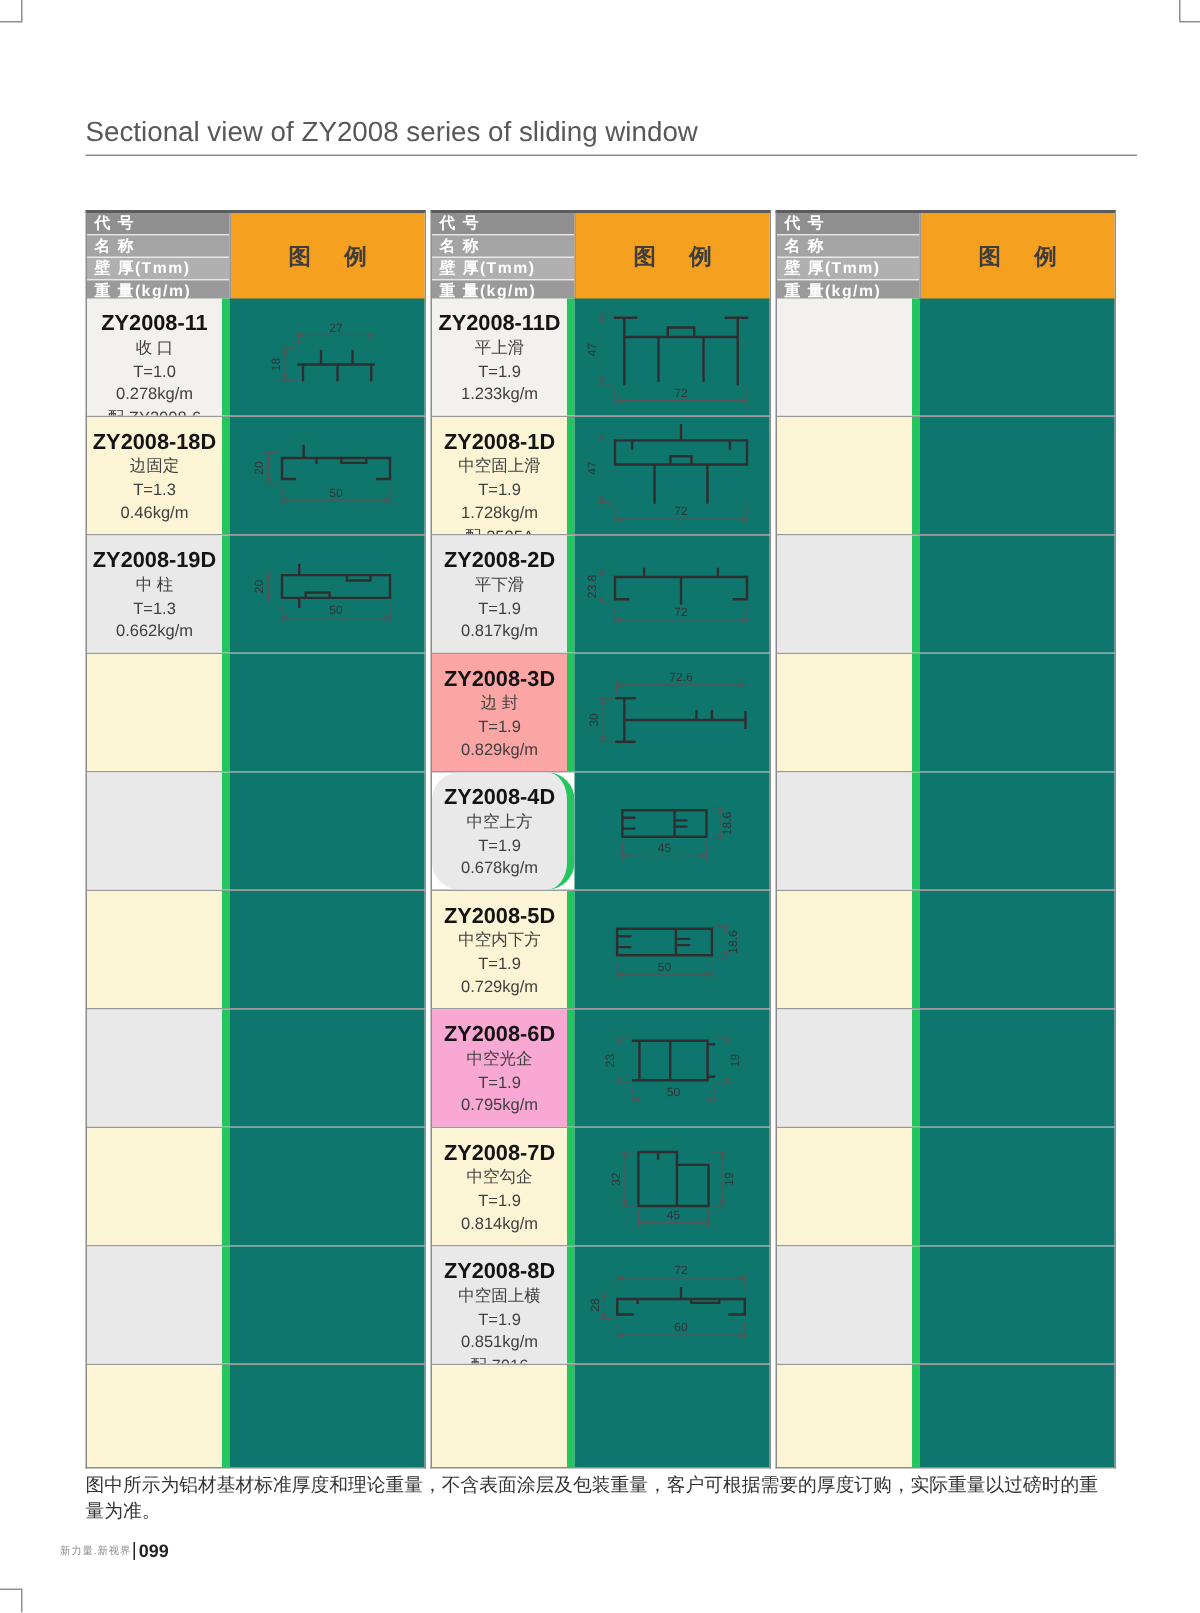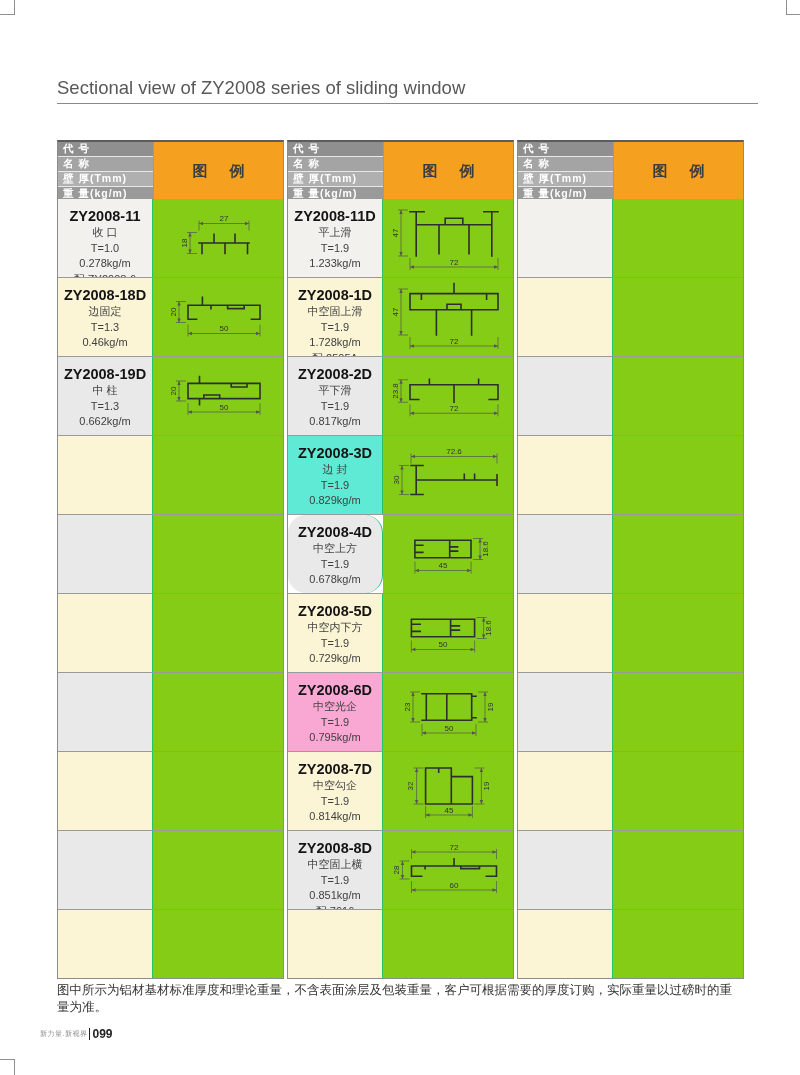--- a/index.html
+++ b/index.html
@@ -24,24 +24,24 @@
   .ghead-left{display:flex;flex-direction:column;}
   .hrow{flex:1;box-sizing:border-box;font-size:10.5px;font-weight:bold;color:#fff;
         padding-left:5px;letter-spacing:1px;display:flex;align-items:center;
         border-bottom:1px solid #e8e8e8;}
   .hrow:last-child{border-bottom:none;}
   .legend{display:flex;align-items:center;justify-content:center;font-size:15px;font-weight:bold;
           color:#3d3d3d;letter-spacing:9px;text-indent:9px;border-left:1px solid #9a9a9a;}
 
   .trow{display:grid;grid-template-columns:95px 1fr;height:78px;border-top:1px solid #9a9a9a;}
   .trow.last{height:68px;}
-  .lab{box-sizing:border-box;border-right:1px solid #22c55e;text-align:center;padding-top:8px;overflow:hidden;}
+  .lab{box-sizing:border-box;border-right:5px solid #22c55e;text-align:center;padding-top:8px;overflow:hidden;}
   .code{font-size:14.5px;font-weight:bold;color:#141414;line-height:1.25;}
   .sub{font-size:11px;color:#3f3f3f;line-height:1.42;}
-  .dia{background:#84cc16;display:flex;align-items:center;justify-content:center;overflow:hidden;}
+  .dia{background:#0f766e;display:flex;align-items:center;justify-content:center;overflow:hidden;}
 
   .note{position:absolute;left:57px;top:982px;width:687px;font-size:12.5px;color:#333;}
   .pageno{position:absolute;left:40px;top:1028px;display:flex;align-items:center;}
   .brand{font-size:7px;color:#8d8d8d;letter-spacing:.5px;}
   .pnum{font-size:12px;font-weight:bold;color:#222;border-left:1.5px solid #222;padding-left:2px;margin-left:2px;line-height:12px;}
 </style>
 </head>
 <body>
 
 <div class="sheet">
@@ -248,21 +248,21 @@
               <line x1="24" y1="19.75" x2="14" y2="19.75" stroke="#555555" stroke-width="0.7"></line>
               <line x1="24" y1="42.25" x2="14" y2="42.25" stroke="#555555" stroke-width="0.7"></line>
               <line x1="17" y1="19.75" x2="17" y2="42.25" stroke="#555555" stroke-width="0.7"></line>
               <polygon points="17,19.75 15.3,23.75 18.7,23.75" fill="#555555"></polygon>
               <polygon points="17,42.25 15.3,38.25 18.7,38.25" fill="#555555"></polygon>
               <text x="13.5" y="31" text-anchor="middle" font-size="8" fill="#333" font-family="Liberation Sans, sans-serif" transform="rotate(-90 13.5 31)">23.8</text>
             </svg>
           </div>
         </div>
         <div class="trow">
-          <div class="lab" style="background: #5eead4;">
+          <div class="lab" style="background: #fca5a5;">
             <div class="code">ZY2008-3D</div>
             <div class="sub">边 封</div>
             <div class="sub">T=1.9</div>
             <div class="sub">0.829kg/m</div>
           </div>
           <div class="dia">
             <svg width="128" height="72" viewBox="0 0 128 72">
               <path d="M32.2,26.5L32.2,55.5 M27.0,26.5L39.0,26.5 M27.0,55.5L39.0,55.5 M32.2,41.0L113.0,41.0 M113.0,35.8L113.0,46.2 M80.3,41.0L80.3,35.2 M90.6,41.0L90.6,35.2" fill="none" stroke="#2E2E2E" stroke-width="1.6" stroke-linecap="square"></path>
               <line x1="27" y1="24.5" x2="27" y2="14.5" stroke="#555555" stroke-width="0.7"></line>
               <line x1="113" y1="24.5" x2="113" y2="14.5" stroke="#555555" stroke-width="0.7"></line>

